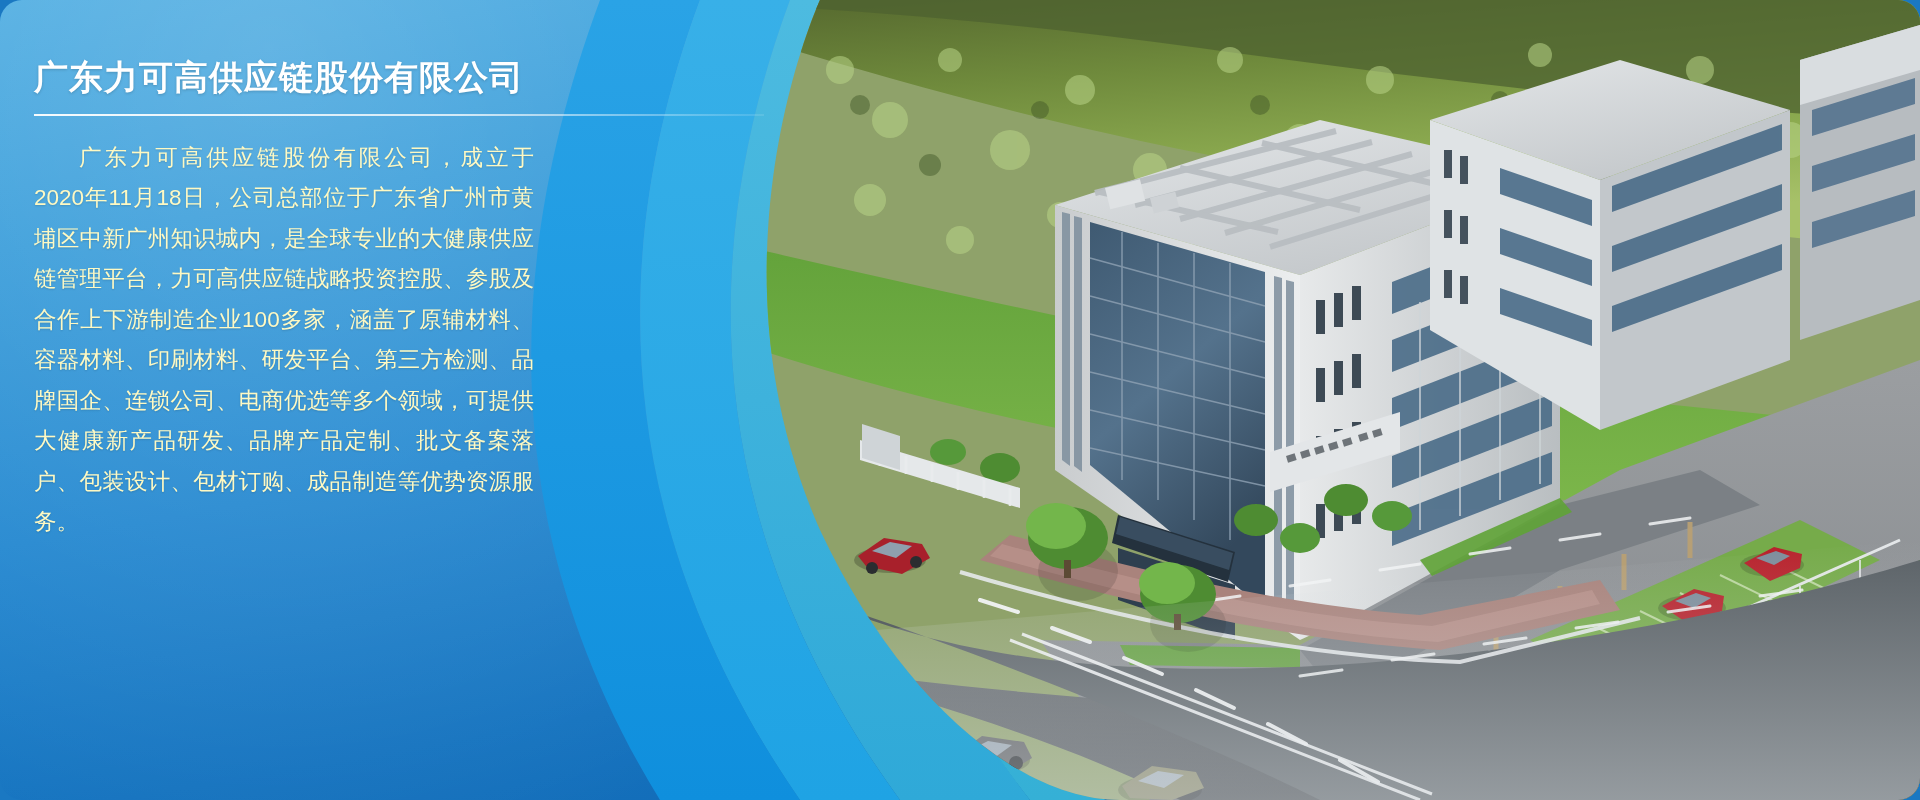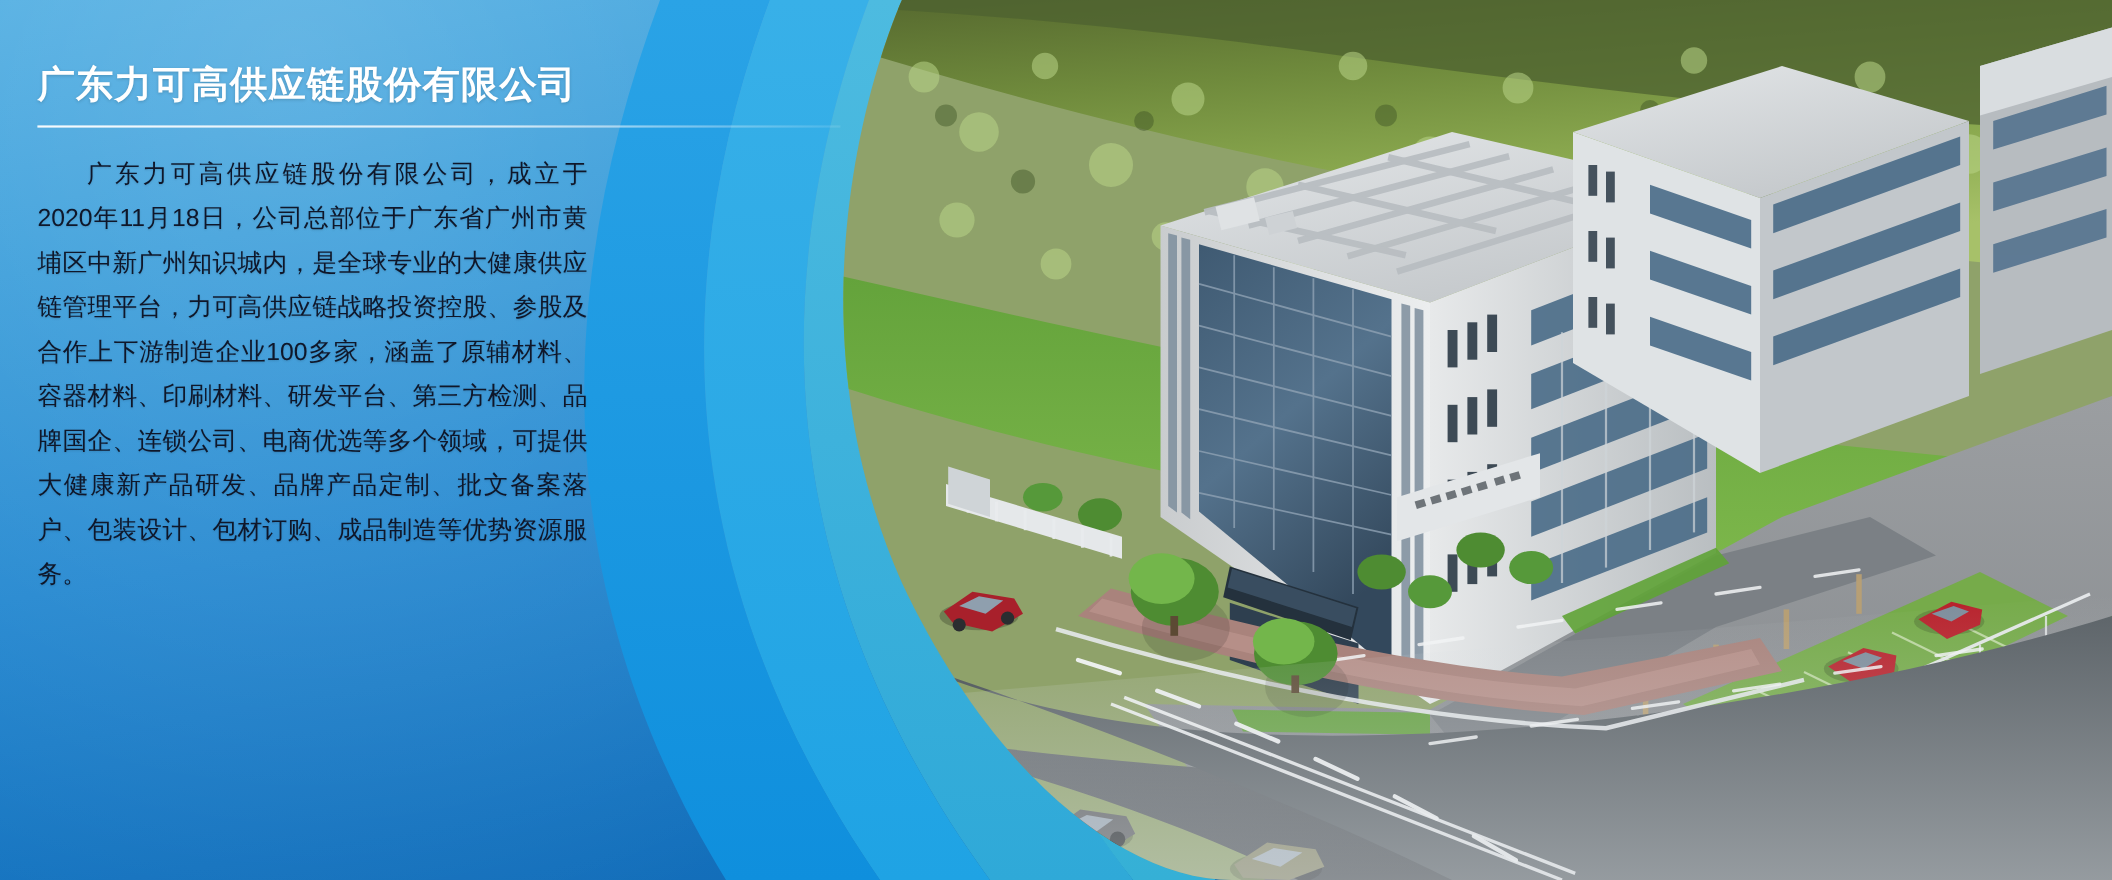--- a/index.html
+++ b/index.html
@@ -1,19 +1,19 @@
 <!DOCTYPE html>
 <html><head>
 <meta charset="utf-8">
 <style>
   * { margin:0; padding:0; box-sizing:border-box; }
   html,body { width:1920px; height:800px; overflow:hidden; background:#1a78c2; }
   body { font-family:"Liberation Sans","DejaVu Sans",sans-serif; }
 
-  #stage { position:relative; width:1920px; height:800px; overflow:hidden; }
+  #stage { position:relative; width:1920px; height:800px; overflow:hidden;border-radius:22px; }
 
   
   .bg-base{
     position:absolute; inset:0;
     background:linear-gradient(170deg,#44a8e0 0%, #2f98d8 22%, #1f85cf 48%, #1573bf 72%, #0f62ad 100%);
   }
   
   .bg-sheen{
     position:absolute; inset:0;
     background:radial-gradient(circle at 14% 6%, rgba(255,255,255,.20) 0%, rgba(255,255,255,0) 46%);
@@ -41,21 +41,21 @@
     font-size:34px; font-weight:700; color:#ffffff; letter-spacing:1px;
     line-height:1.25; white-space:nowrap;
     text-shadow:0 1px 3px rgba(0,0,0,.18);
   }
   .divider{
     margin-top:15px; width:730px; height:2px;
     background:linear-gradient(90deg, rgba(255,255,255,.95) 0%, rgba(255,255,255,.75) 58%, rgba(255,255,255,.10) 100%);
   }
   .body-text{
     margin-top:22px; width:500px;
-    font-size:22.5px; line-height:40.5px; color:#0f172a;
+    font-size:22.5px; line-height:40.5px; color:#fef9c3;
     text-align:justify; text-justify:inter-ideograph;
     text-shadow:0 1px 2px rgba(0,0,0,.14);
   }
   .body-text p{ text-indent:2em; }
   .body-text p + p{ margin-top:0; }
 </style>
 </head>
 <body>
 
 <div id="stage">

